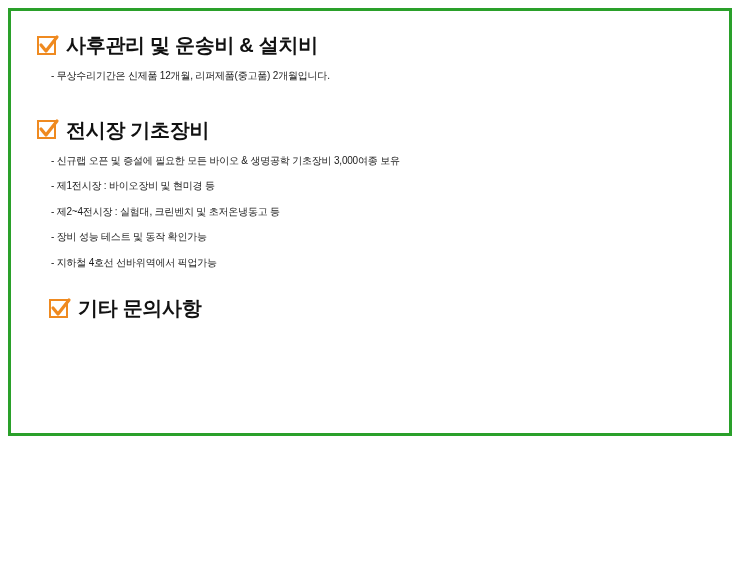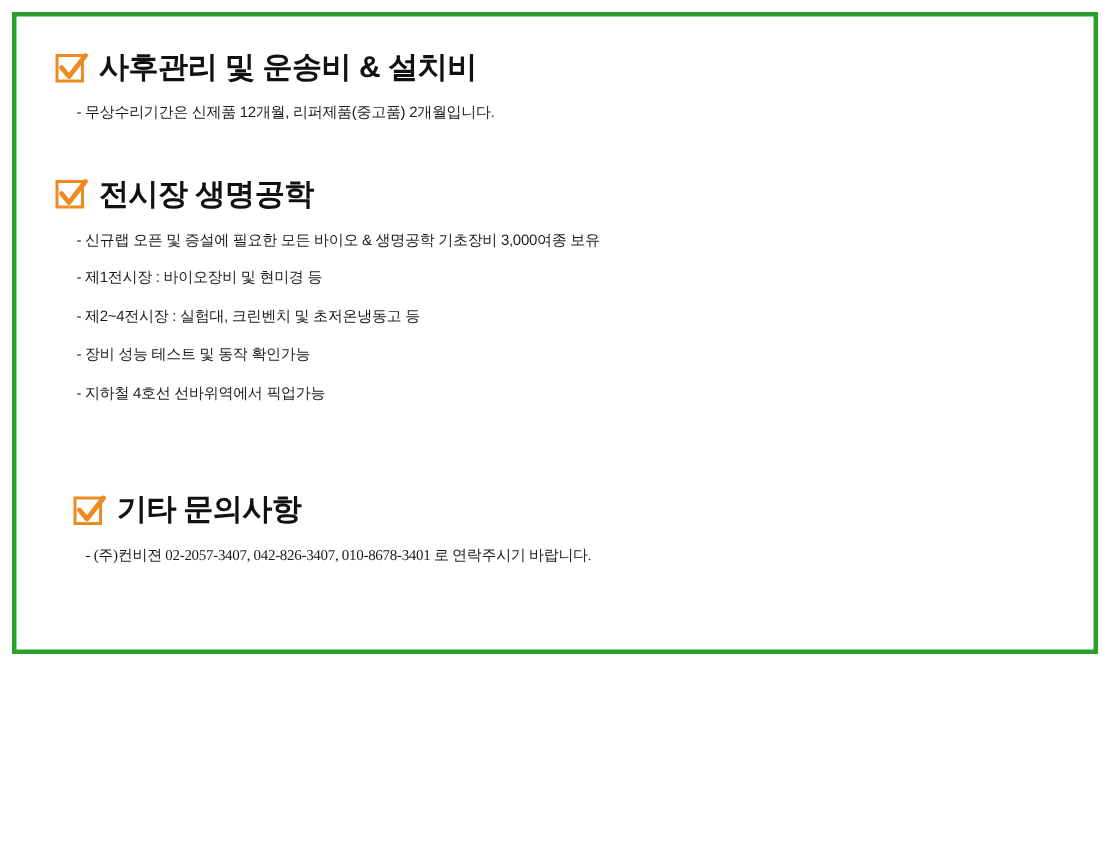--- a/index.html
+++ b/index.html
@@ -70,21 +70,21 @@
   .items li {
     font-size: 10px;
     color: #1a1a1a;
     line-height: 1.45;
     margin-bottom: 9px;
     letter-spacing: -0.2px;
     white-space: nowrap;
   }
   .sec-support { margin-top: 2px; }
   .sec-showroom { margin-top: 36px; }
-  .sec-etc { margin-top: 60px; font-family: Liberation Serif, serif; }
+  .sec-etc { margin-top: 28px; }
   .sec-etc .section-head { margin-left: 12px; }
   .sec-etc .items { padding-left: 20px; }
   .sec-etc .items li { margin-bottom: 0; }
   .sec-showroom .items li { margin-bottom: 11px; }
 </style>
 </head>
 <body>
 
 <div class="page">
   <div class="frame">
@@ -103,39 +103,36 @@
       </ul>
     </div>
 
     <div class="section sec-showroom">
       <div class="section-head">
         <span class="check-icon">
           <svg viewBox="0 0 25 25" aria-hidden="true">
             <path d="M5 12 L10 18 L21 4" fill="none" stroke="#ef8a20" stroke-width="3.2" stroke-linecap="round" stroke-linejoin="round"></path>
           </svg>
         </span>
-        <span class="section-title">전시장 생명공학</span>
+        <span class="section-title">전시장 기초장비</span>
       </div>
       <ul class="items">
         <li>- 신규랩 오픈 및 증설에 필요한 모든 바이오 &amp; 생명공학 기초장비 3,000여종 보유</li>
         <li>- 제1전시장 : 바이오장비 및 현미경 등</li>
         <li>- 제2~4전시장 : 실험대, 크린벤치 및 초저온냉동고 등</li>
         <li>- 장비 성능 테스트 및 동작 확인가능</li>
         <li>- 지하철 4호선 선바위역에서 픽업가능</li>
       </ul>
     </div>
 
     <div class="section sec-etc">
       <div class="section-head">
         <span class="check-icon">
           <svg viewBox="0 0 25 25" aria-hidden="true">
             <path d="M5 12 L10 18 L21 4" fill="none" stroke="#ef8a20" stroke-width="3.2" stroke-linecap="round" stroke-linejoin="round"></path>
           </svg>
         </span>
         <span class="section-title">기타 문의사항</span>
       </div>
-      <ul class="items">
-        <li>- (주)컨비젼 02-2057-3407, 042-826-3407, 010-8678-3401 로 연락주시기 바랍니다.</li>
-      </ul>
     </div>
 
   </div>
 </div>
 
 </body></html>

